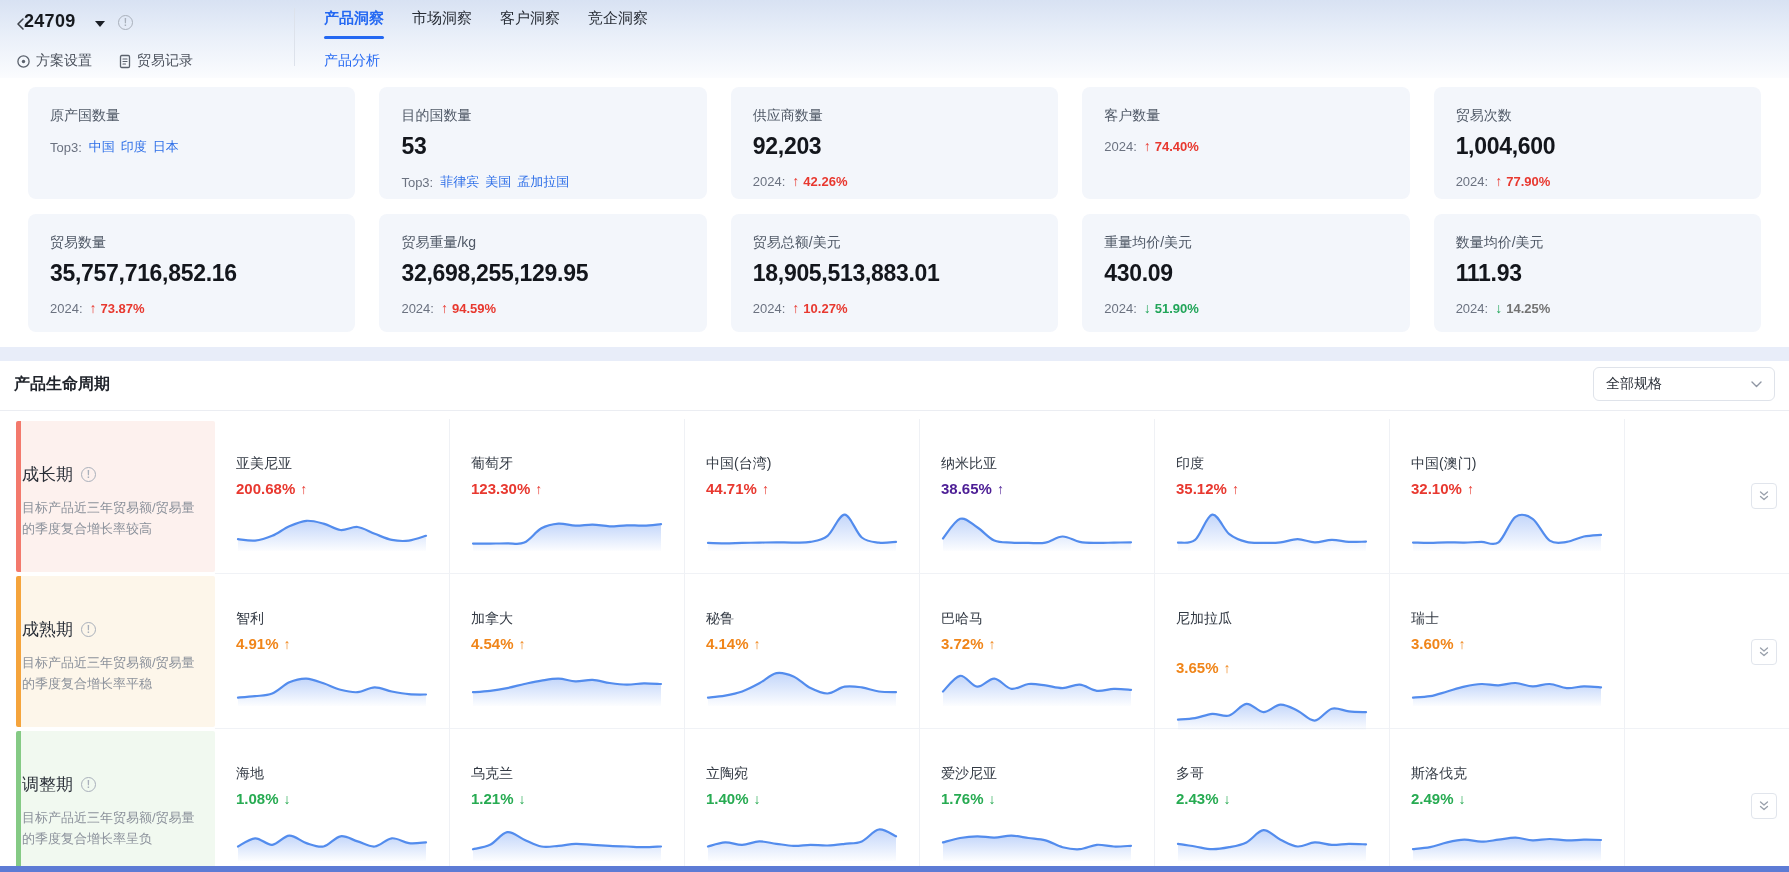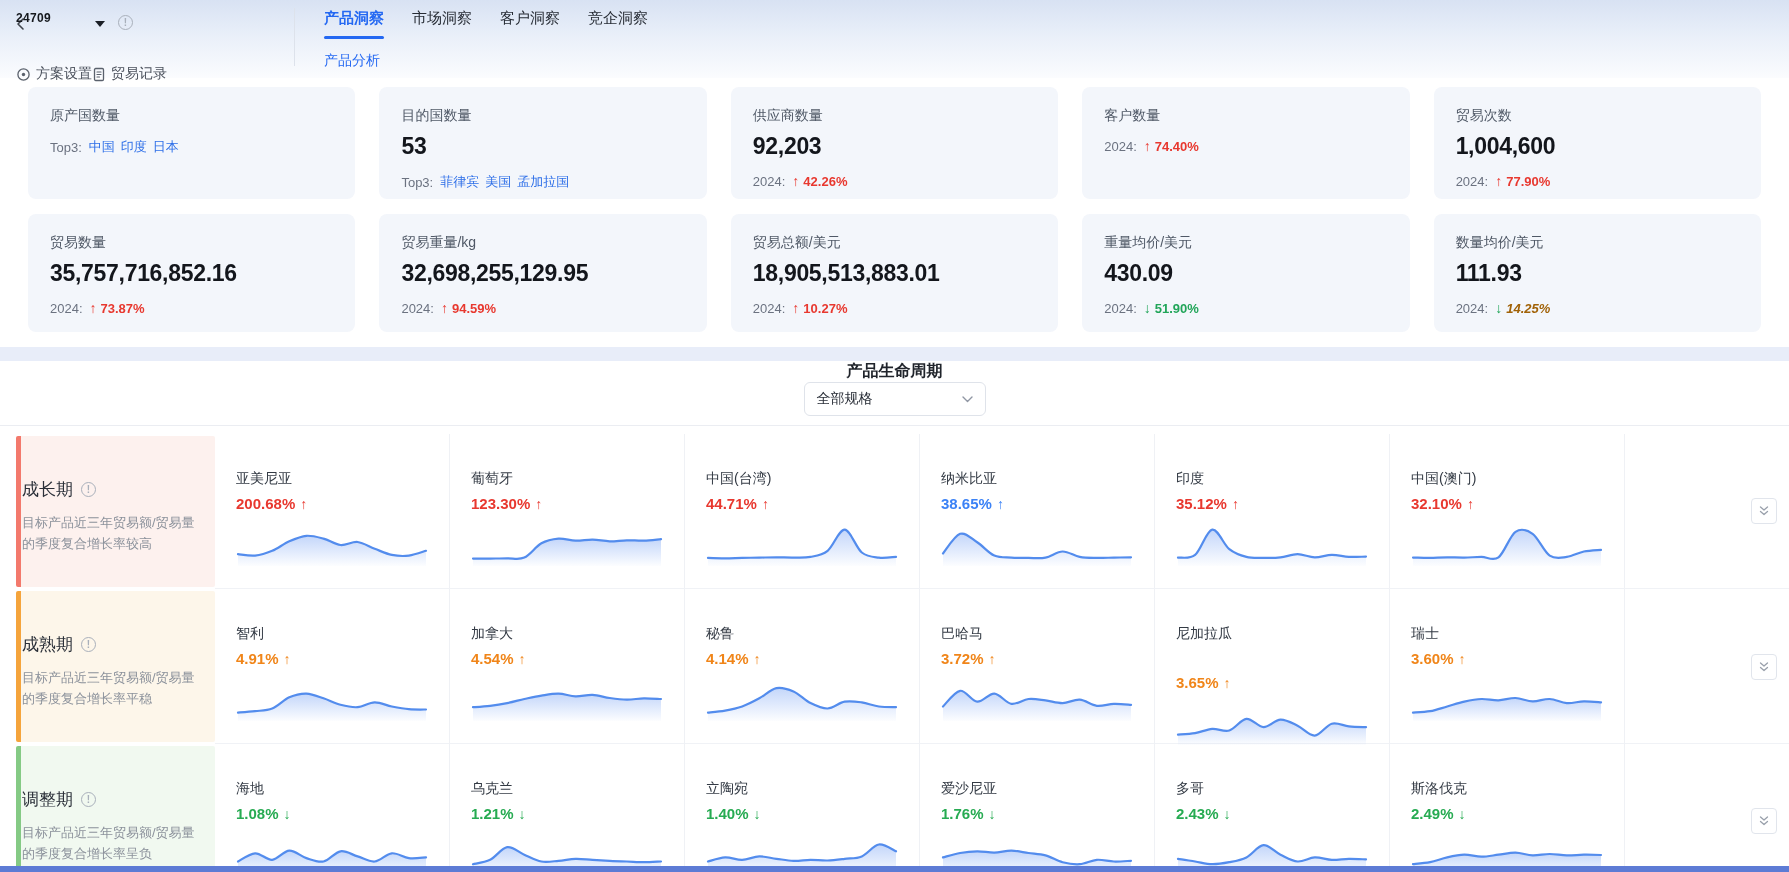--- a/index.html
+++ b/index.html
@@ -6,49 +6,49 @@
   *{box-sizing:border-box; margin:0; padding:0;}
   html,body{width:1789px;height:872px;overflow:hidden;}
   body{
     font-family:"Liberation Sans","DejaVu Sans",sans-serif;
     background:#fff;color:#1f2329;position:relative;
   }
   
   .header{height:78px;position:relative;
     background:linear-gradient(180deg,#d8e2f3 0%,#e9eff9 45%,#fbfcfe 100%);}
   .back-btn{position:absolute;left:14px;top:15px;width:18px;height:18px;cursor:pointer;display:flex;align-items:center;}
-  .plan-id{position:absolute;left:16px;top:11px;font-size:12px;font-weight:700;color:#15181d;letter-spacing:.3px;}
+  .plan-id{position:absolute;left:24px;top:11px;font-size:18px;font-weight:700;color:#15181d;letter-spacing:.3px;}
   .plan-caret{position:absolute;left:95px;top:21px;width:0;height:0;cursor:pointer;
     border-left:5px solid transparent;border-right:5px solid transparent;border-top:6px solid #1b1f26;}
   .info-badge{width:15px;height:15px;border:1px solid #a9b0bb;border-radius:50%;color:#a9b0bb;
     font-size:10px;line-height:13px;text-align:center;display:inline-block;font-weight:700;}
   .header .info-badge{position:absolute;left:118px;top:15px;}
   .divider-v{position:absolute;left:294px;top:8px;width:1px;height:58px;background:#dde2eb;}
   .tabs{position:absolute;left:324px;top:9px;display:flex;gap:28px;font-size:15px;}
   .tab{position:relative;color:#262b34;cursor:pointer;padding-bottom:11px;}
   .tab.active{color:var(--accent);font-weight:700;}
   .tab.active::after{content:"";position:absolute;left:0;right:0;bottom:0;height:3px;border-radius:2px;background:var(--accent);}
-  .sub-actions{position:absolute;left:16px;top:65px;display:flex;font-size:14px;color:#4b515c;align-items:center;}
+  .sub-actions{position:absolute;left:16px;top:52px;display:flex;gap:26px;font-size:14px;color:#4b515c;align-items:center;}
   .sub-action{display:flex;align-items:center;gap:5px;cursor:pointer;}
   .subtab{position:absolute;left:324px;top:52px;font-size:14px;color:var(--accent);cursor:pointer;}
   
   .stats{padding:9px 28px 0 28px;background:#fff;}
   .stat-row{display:flex;gap:24px;margin-bottom:15px;}
   .stat-card{flex:1;background:#f3f6fb;border-radius:8px;height:112px;padding:20px 22px 0;}
   .stat-card.tall{height:118px;}
   .stat-label{font-size:14px;color:#4f5866;}
   .stat-value{font-size:23px;font-weight:700;color:#13161c;margin-top:8px;letter-spacing:-.3px;}
   .stat-sub{margin-top:13px;font-size:13px;color:#6b7280;display:flex;align-items:center;gap:7px;}
   .stat-link{color:#2e6fe8;cursor:pointer;margin-right:-1px;}
   .stat-sub .arrow{font-weight:700;font-size:14px;margin-right:-3px;}
   .stat-sub .pct{font-weight:700;}
   .band{height:14px;background:#e8edf9;}
   
   .lifecycle{background:#fff;position:relative;}
-  .lc-head{display:flex;justify-content:space-between;align-items:center;padding:0 14px 0 14px;flex-direction:column;}
+  .lc-head{display:flex;justify-content:space-between;align-items:center;padding:6px 14px 0 14px;}
   .lc-title{font-size:16px;font-weight:600;color:#20242b;}
   .lc-filter{width:182px;height:34px;border:1px solid #dfe3ea;border-radius:6px;background:#fff;
     display:flex;align-items:center;justify-content:space-between;padding:0 12px;font-size:14px;color:#2a2f38;cursor:pointer;}
   .lc-divider{height:1px;background:#ebedf2;margin-top:9px;}
   .lc-grid{padding-top:8px;}
   .lc-row{display:flex;height:155px;}
   .stage-panel{width:199px;margin:2px 0 2px 16px;border-left:5px solid;padding:42px 12px 0 1px;border-radius:2px;}
   .stage-title{font-size:17px;color:#2b3039;display:flex;align-items:center;gap:8px;}
   .stage-desc{margin-top:11px;font-size:13px;color:#8b919b;line-height:21px;}
   .cells{flex:1;display:grid;grid-template-columns:repeat(6,235px) 1fr;border-bottom:1px solid #f0f2f6;}
@@ -200,21 +200,21 @@
           <span class="arrow" style="color: rgb(33, 165, 89);">↓</span>
           <span class="pct" style="color: rgb(33, 165, 89);">51.90%</span>
         </div>
       </div>
       <div class="stat-card tall">
         <div class="stat-label">数量均价/美元</div>
         <div class="stat-value">111.93</div>
         <div class="stat-sub">
           <span>2024:</span>
           <span class="arrow" style="color: rgb(33, 165, 89);">↓</span>
-          <span class="pct" style="color: #a16207; font-style: italic;">14.25%</span>
+          <span class="pct" style="color: #737373;">14.25%</span>
         </div>
       </div>
     </div>
   </div>
 
 <div class="band"></div>
 
 <div class="lifecycle">
   <div class="lc-head">
     <div class="lc-title">产品生命周期</div>
@@ -266,21 +266,21 @@
               <span>44.71%</span>
               <span class="arrow">↑</span>
             </div>
             <svg width="192" height="46" viewBox="0 0 192 46" class="spark">
               <path d="M 2 37.9 C 4.8 38.0, 13.4 38.3, 19.1 38.3 C 24.8 38.3, 30.5 38.0, 36.2 37.9 C 41.9 37.8, 47.6 37.7, 53.3 37.6 C 59.0 37.5, 64.7 37.3, 70.4 37.3 C 76.1 37.3, 81.8 37.7, 87.5 37.6 C 93.2 37.5, 98.8 38.0, 104.5 36.9 C 110.2 35.8, 115.9 35.3, 121.6 30.8 C 127.3 26.3, 133.0 9.4, 138.7 9.7 C 144.4 10.0, 150.1 27.9, 155.8 32.5 C 161.5 37.1, 167.2 36.9, 172.9 37.6 C 178.6 38.3, 187.2 37.0, 190 36.9 L 190 46 L 2 46 Z" fill="url(#sparkGrad)"></path>
               <path d="M 2 37.9 C 4.8 38.0, 13.4 38.3, 19.1 38.3 C 24.8 38.3, 30.5 38.0, 36.2 37.9 C 41.9 37.8, 47.6 37.7, 53.3 37.6 C 59.0 37.5, 64.7 37.3, 70.4 37.3 C 76.1 37.3, 81.8 37.7, 87.5 37.6 C 93.2 37.5, 98.8 38.0, 104.5 36.9 C 110.2 35.8, 115.9 35.3, 121.6 30.8 C 127.3 26.3, 133.0 9.4, 138.7 9.7 C 144.4 10.0, 150.1 27.9, 155.8 32.5 C 161.5 37.1, 167.2 36.9, 172.9 37.6 C 178.6 38.3, 187.2 37.0, 190 36.9" fill="none" stroke="#538ced" stroke-width="2.2" stroke-linecap="round"></path>
             </svg>
           </div>
           <div class="cell">
             <div class="cell-name">纳米比亚</div>
-            <div class="cell-pct" style="color: #3b82f6;">
+            <div class="cell-pct" style="color: #4c1d95;">
               <span>38.65%</span>
               <span class="arrow">↑</span>
             </div>
             <svg width="192" height="46" viewBox="0 0 192 46" class="spark">
               <path d="M 2 33.5 C 4.8 30.2, 13.4 15.7, 19.1 13.8 C 24.8 11.9, 30.5 18.7, 36.2 22.3 C 41.9 25.9, 47.6 33.1, 53.3 35.6 C 59.0 38.1, 64.7 37.2, 70.4 37.6 C 76.1 38.0, 81.8 37.9, 87.5 37.9 C 93.2 37.9, 98.8 38.7, 104.5 37.6 C 110.2 36.5, 115.9 31.6, 121.6 31.5 C 127.3 31.4, 133.0 35.8, 138.7 36.9 C 144.4 38.0, 150.1 37.8, 155.8 37.9 C 161.5 38.0, 167.2 37.7, 172.9 37.6 C 178.6 37.5, 187.2 37.3, 190 37.3 L 190 46 L 2 46 Z" fill="url(#sparkGrad)"></path>
               <path d="M 2 33.5 C 4.8 30.2, 13.4 15.7, 19.1 13.8 C 24.8 11.9, 30.5 18.7, 36.2 22.3 C 41.9 25.9, 47.6 33.1, 53.3 35.6 C 59.0 38.1, 64.7 37.2, 70.4 37.6 C 76.1 38.0, 81.8 37.9, 87.5 37.9 C 93.2 37.9, 98.8 38.7, 104.5 37.6 C 110.2 36.5, 115.9 31.6, 121.6 31.5 C 127.3 31.4, 133.0 35.8, 138.7 36.9 C 144.4 38.0, 150.1 37.8, 155.8 37.9 C 161.5 38.0, 167.2 37.7, 172.9 37.6 C 178.6 37.5, 187.2 37.3, 190 37.3" fill="none" stroke="#538ced" stroke-width="2.2" stroke-linecap="round"></path>
             </svg>
           </div>
           <div class="cell">
             <div class="cell-name">印度</div>

